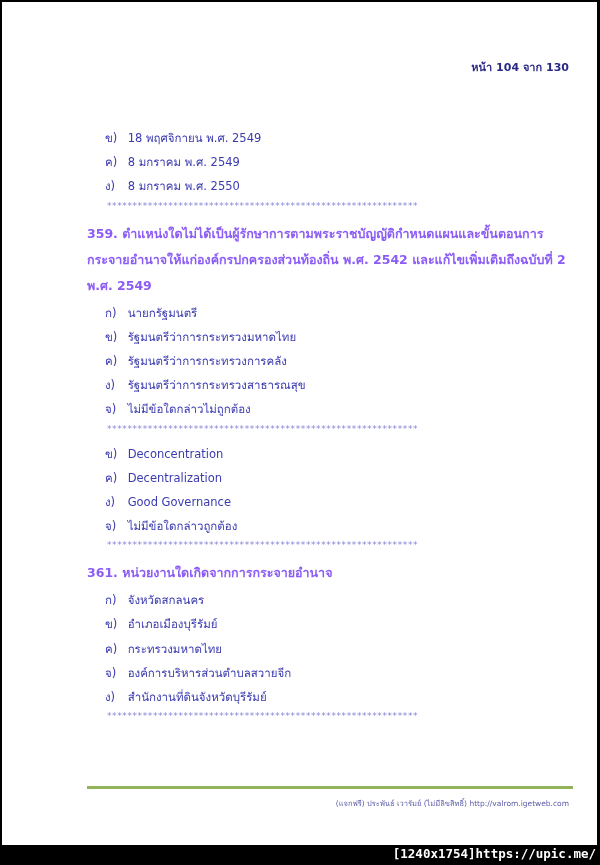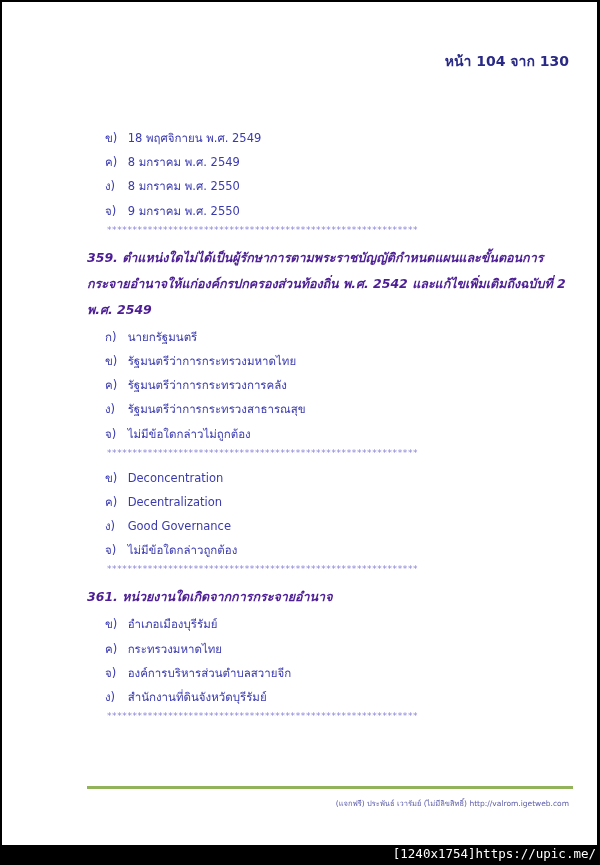--- a/index.html
+++ b/index.html
@@ -10,76 +10,74 @@
     }
     .viewport {
       position: absolute; left: 0; top: 0; width: 600px; height: 865px;
       background: #000;
     }
     .page {
       position: absolute; left: 2px; top: 2px; width: 595px; height: 843px;
       background: #ffffff;
     }
     .page-number {
-      position: absolute; right: 28px; top: 48px;
-      font-size: 14px; color: #2a2a86; font-weight: bold;
+      position: absolute; right: 28px; top: 56px;
+      font-size: 11px; color: #2a2a86; font-weight: bold;
     }
     .content {
       position: absolute; left: 85px; top: 76px; width: 490px; margin-top: 48px;
     }
     .option {
       height: 24.2px; line-height: 24.2px;
       padding-left: 18px;
       font-size: 11.5px; color: #3a3ab0;
       white-space: nowrap;
     }
     .option .label { display: inline-block; width: 19px; }
     .stars {
       height: 20px; line-height: 14px;
       padding-left: 20px;
       font-size: 9px; letter-spacing: 0.6px;
       color: #8a86d6;
       white-space: nowrap; overflow: hidden; width: 470px;
     }
     .question {
-      font-size: 12.5px; font-weight: bold; color: #4c1d95;
+      font-size: 12.5px; font-weight: bold; color: #8b5cf6;
       line-height: 26px;
       padding-top: 2px;
       margin-bottom: 2px;
-      font-style: italic;
     }
     .rule {
       position: absolute; left: 85px; top: 784px; width: 486px; height: 3px;
       background: #93b35a;
     }
     .footer-credit {
       position: absolute; right: 28px; top: 795px;
       font-size: 7.5px; color: #5a5aa8; white-space: nowrap;
     }
     .watermark {
       position: absolute; right: 4px; top: 846px;
       font-family: "DejaVu Sans Mono", monospace;
-      font-size: 12.5px; color: #ffffff; white-space: nowrap;
+      font-size: 12.5px; color: #ffffff; white-space: nowrap; font-weight: bold;
     }
   </style>
 </head>
 <body>
 
 <div class="viewport">
   <div class="page">
 
     <div class="page-number">หน้า 104 จาก 130</div>
 
     <div class="content">
 
       <div>
         <div class="option"><span class="label">ข)</span> <span>18 พฤศจิกายน พ.ศ. 2549</span></div>
         <div class="option"><span class="label">ค)</span> <span>8 มกราคม พ.ศ. 2549</span></div>
         <div class="option"><span class="label">ง)</span> <span>8 มกราคม พ.ศ. 2550</span></div>
-        <div class="option"><span class="label">จ)</span> <span>9 มกราคม พ.ศ. 2550</span></div>
       </div>
       <div class="stars">*************************************************************</div>
 
       <div>
         <div class="question">
           <div>359. ตำแหน่งใดไม่ได้เป็นผู้รักษาการตามพระราชบัญญัติกำหนดแผนและขั้นตอนการ</div>
           <div>กระจายอำนาจให้แก่องค์กรปกครองส่วนท้องถิ่น พ.ศ. 2542 และแก้ไขเพิ่มเติมถึงฉบับที่ 2</div>
           <div>พ.ศ. 2549</div>
         </div>
         <div class="option"><span class="label">ก)</span> <span>นายกรัฐมนตรี</span></div>
@@ -95,20 +93,21 @@
         <div class="option"><span class="label">ค)</span> <span>Decentralization</span></div>
         <div class="option"><span class="label">ง)</span> <span>Good Governance</span></div>
         <div class="option"><span class="label">จ)</span> <span>ไม่มีข้อใดกล่าวถูกต้อง</span></div>
       </div>
       <div class="stars">*************************************************************</div>
 
       <div>
         <div class="question">
           <div>361. หน่วยงานใดเกิดจากการกระจายอำนาจ</div>
         </div>
+        <div class="option"><span class="label">ก)</span> <span>จังหวัดสกลนคร</span></div>
         <div class="option"><span class="label">ข)</span> <span>อำเภอเมืองบุรีรัมย์</span></div>
         <div class="option"><span class="label">ค)</span> <span>กระทรวงมหาดไทย</span></div>
         <div class="option"><span class="label">จ)</span> <span>องค์การบริหารส่วนตำบลสวายจีก</span></div>
         <div class="option"><span class="label">ง)</span> <span>สำนักงานที่ดินจังหวัดบุรีรัมย์</span></div>
       </div>
       <div class="stars">*************************************************************</div>
 
     </div>
 
     <div class="rule"></div>

